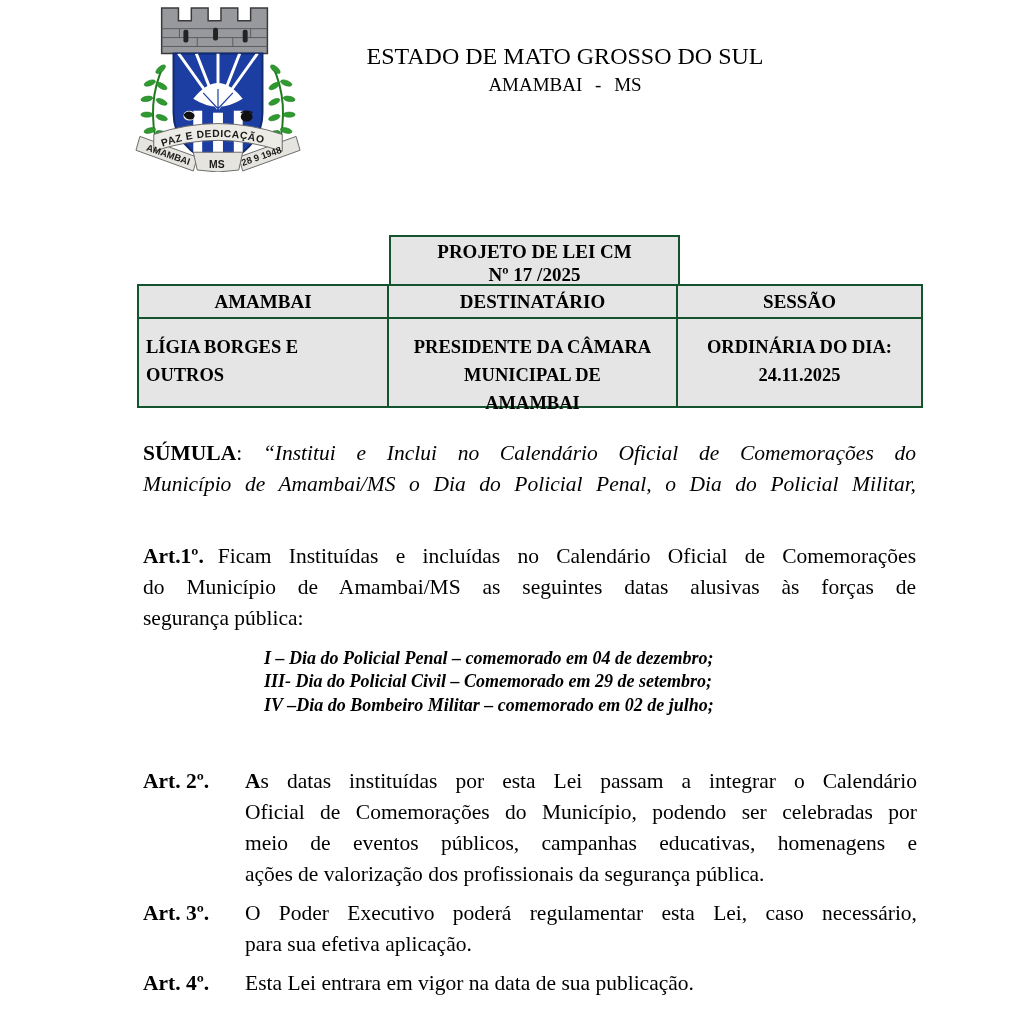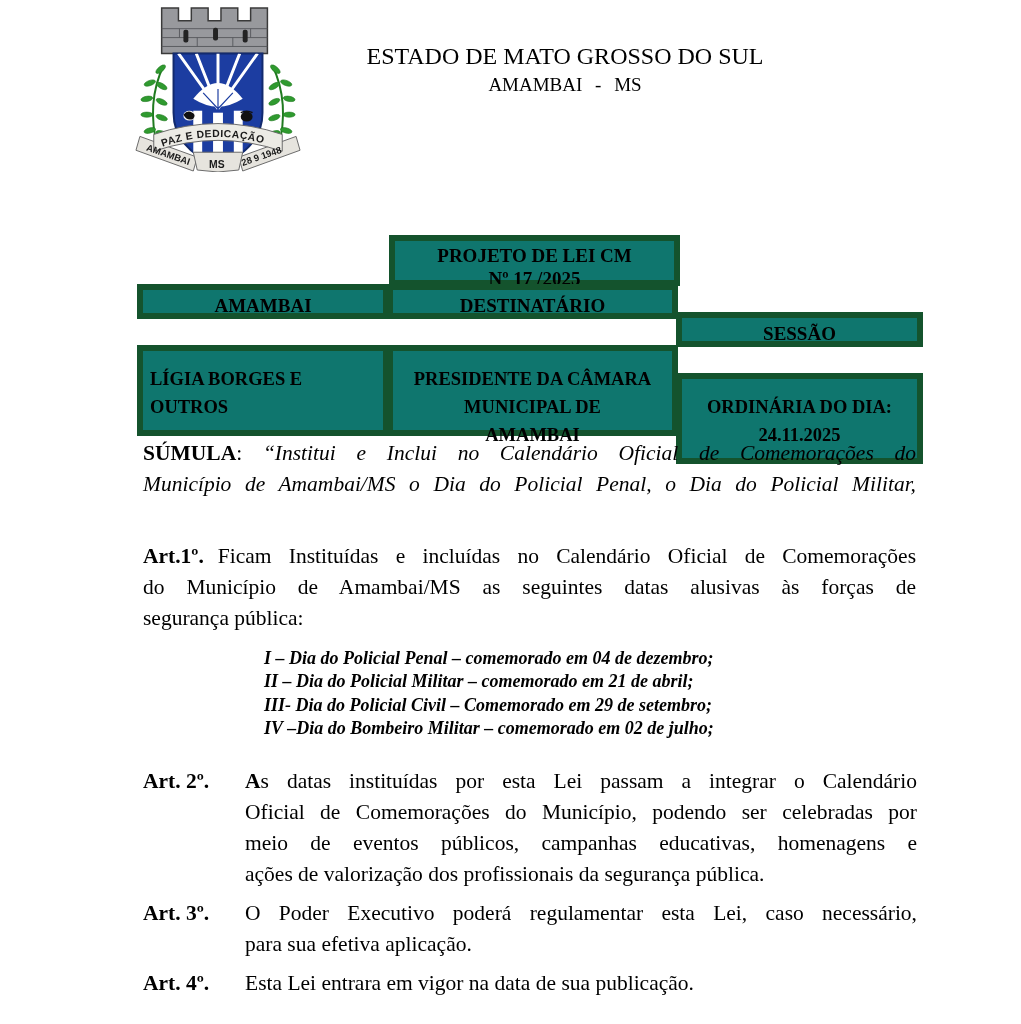--- a/index.html
+++ b/index.html
@@ -9,25 +9,25 @@
   }
   
   .crest{position:absolute;left:133px;top:2px;width:170px;height:170px;}
   
   .hdr{position:absolute;left:300px;top:41px;width:530px;text-align:center;}
   .hdr-l1,.hdr-l2{font-size:24px;line-height:30px;white-space:nowrap;}
   .hdr-l3{font-size:19px;line-height:27px;word-spacing:8px;white-space:nowrap;}
   
   .doc-table{position:absolute;left:137px;top:235px;width:788px;font-weight:bold;}
   .trow{display:flex;}
-  .tcell{box-sizing:border-box;border:6px solid #14532d;background:#0f766e;}
+  .tcell{box-sizing:border-box;border:2px solid #14532d;background:#e5e5e5;}
   .spacer{border:none;}
   .c1{width:252px;}
   .c2{width:291px;margin-left:-2px;}
-  .c3{width:247px;margin-left:-2px;margin-top:28px;}
+  .c3{width:247px;margin-left:-2px;}
   .trow1 .c2{margin-left:0;height:51px;text-align:center;font-size:19px;line-height:23px;padding-top:3px;}
   .trow2{margin-top:-2px;}
   .trow2 .tcell{height:35px;text-align:center;font-size:19px;padding-top:5px;}
   .trow3{margin-top:-2px;}
   .trow3 .tcell{height:91px;font-size:18.5px;line-height:28px;padding-top:14px;text-align:center;white-space:pre-line;}
   .trow3 .td-left{text-align:left;padding-left:7px;}
   
   .para{position:absolute;left:143px;width:773px;font-size:21.5px;}
   .jl{text-align:justify;text-align-last:justify;line-height:31px;}
   .jn{text-align:left;line-height:31px;}
@@ -163,21 +163,20 @@
   <div class="para" style="top:541px">
     <div class="jl">
       <b class="lbl-inline">Art.1º.</b><span>Ficam Instituídas e incluídas no Calendário Oficial de Comemorações</span>
     </div>
     <div class="jl">do Município de Amambai/MS as seguintes datas alusivas às forças de</div>
     <div class="jn">segurança pública:</div>
   </div>
 
   <div class="items">
     <div class="item">I – Dia do Policial Penal – comemorado em 04 de dezembro;</div>
-    <div class="item">II – Dia do Policial Militar – comemorado em 21 de abril;</div>
     <div class="item">III- Dia do Policial Civil – Comemorado em 29 de setembro;</div>
     <div class="item">IV –Dia do Bombeiro Militar – comemorado em 02 de julho;</div>
   </div>
 
   <div class="artflex" style="top:766px">
     <div class="alabel">Art. 2º.</div>
     <div class="atext">
       <div class="jl fl">As datas instituídas por esta Lei passam a integrar o Calendário</div>
       <div class="jl">Oficial de Comemorações do Município, podendo ser celebradas por</div>
       <div class="jl">meio de eventos públicos, campanhas educativas, homenagens e</div>

